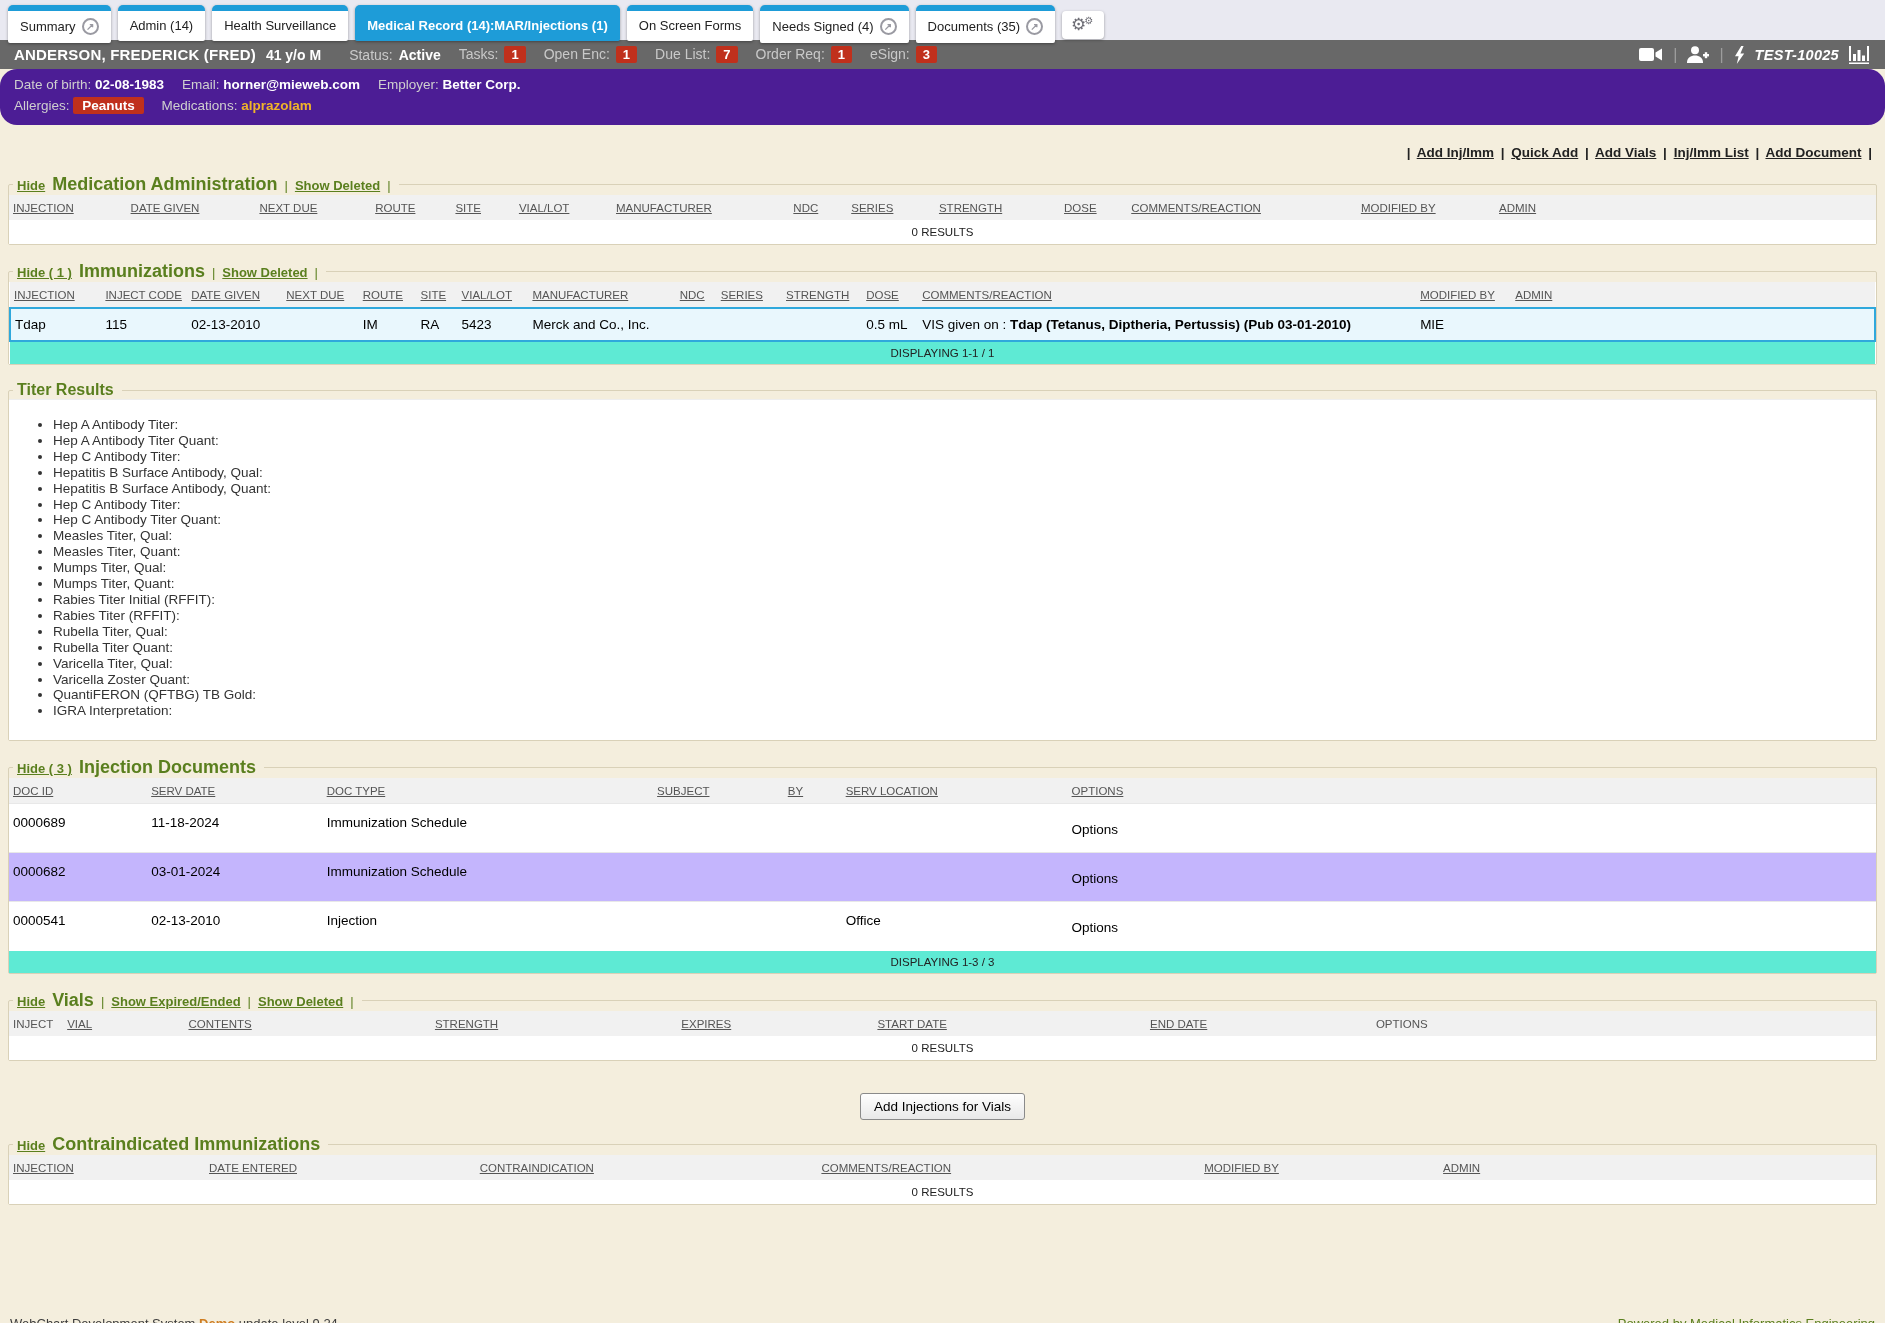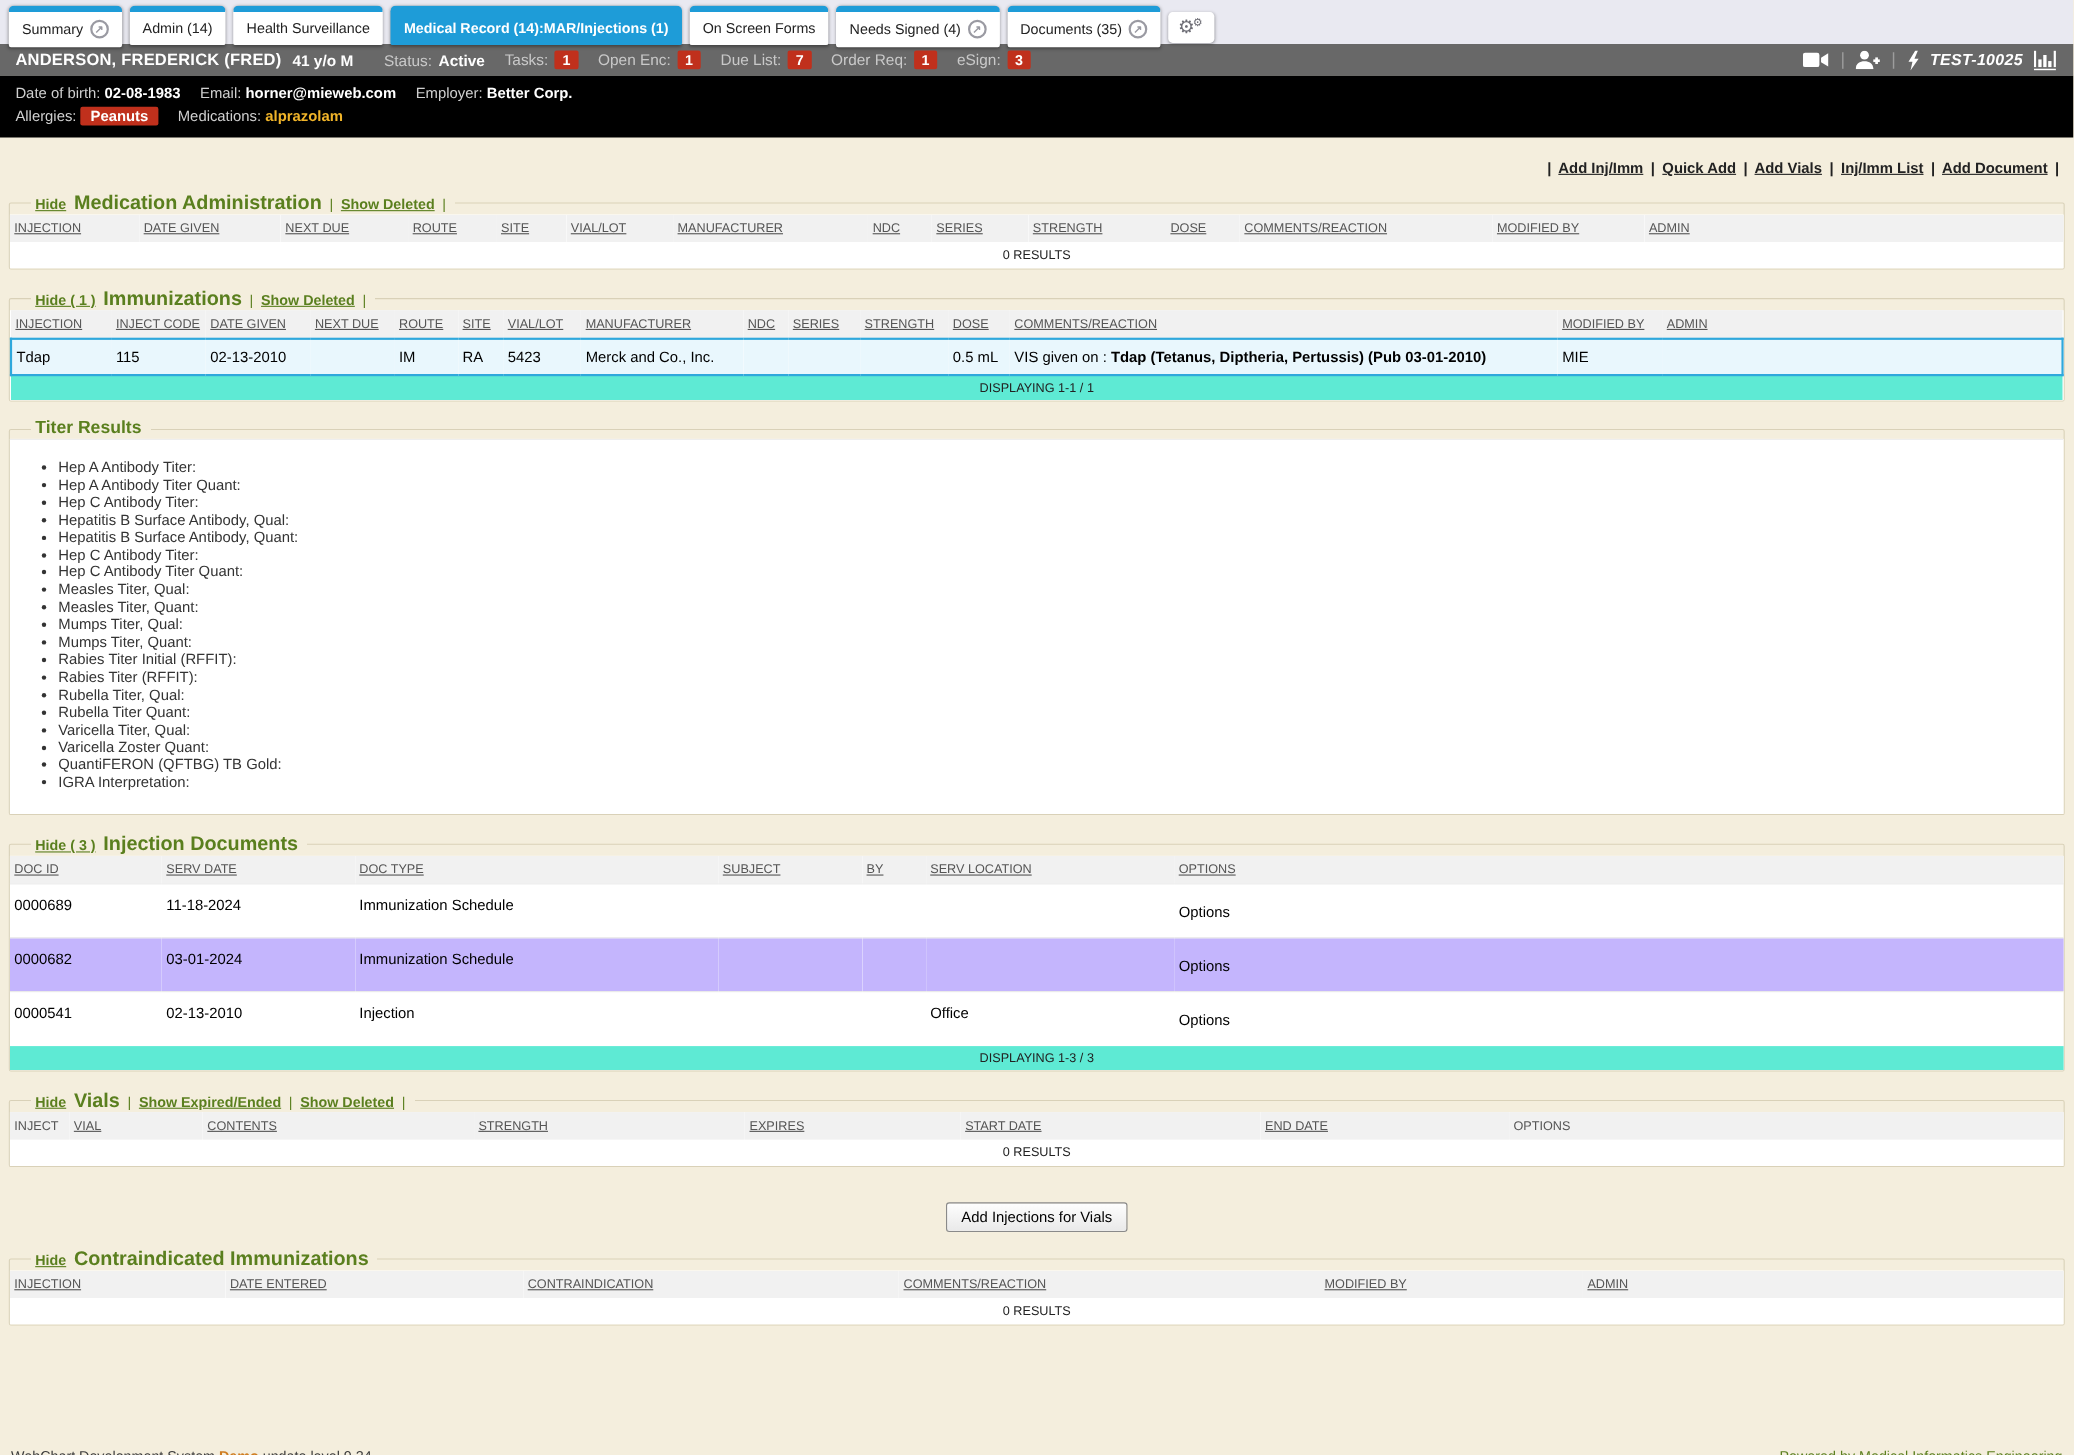--- a/index.html
+++ b/index.html
@@ -86,25 +86,26 @@
     padding:1px 7px;
     border-radius:2px;
     cursor:pointer;
   }
   .pt-kv { display:flex; align-items:flex-start; gap:6px; margin-right:8px; }
   .pt-right { margin-left:auto; display:flex; align-items:center; gap:10px; }
   .pt-right .vdiv { color:#9d9d9d; font-size:16px; }
   .pt-right svg { display:block; cursor:pointer; }
   .chart-id { font-weight:bold; font-size:14.5px; letter-spacing:.3px;font-style:italic; }
   .pt-rows23 {
-    background:#000000;
+    background:#4c1d95;
     color:#fff;
     padding:5px 14px 9px;
     font-size:13.5px;
     line-height:21px;
+    border-radius:17px;
   }
   .pt-rows23 .lbl { color:#cfcfcf; }
   .pt-rows23 .val { font-weight:bold; }
   .allergy-badge {
     background:#c0301c; color:#fff; font-weight:bold;
     padding:1px 9px; border-radius:2px; cursor:pointer;
   }
   .meds-val { color:#f0b429; font-weight:bold; cursor:pointer; }
   .sp { display:inline-block; width:14px; }
   
@@ -118,21 +119,21 @@
   .action-links a { color:#222; text-decoration:underline; cursor:pointer; }
   .action-links .sep { font-weight:bold; padding:0 3px; }
   
   fieldset.section {
     border:1px solid #d9d1b8;
     border-radius:2px;
     margin:10px 8px 16px;
     padding:0;
   }
   fieldset.section legend {
-    margin-left:19px;
+    margin-left:4px;
     padding:0 8px 0 4px;
     display:flex;
     align-items:baseline;
     gap:7px;
     white-space:nowrap;
   }
   .hide-link {
     color:#5a7f1e;
     font-weight:bold;
     font-size:13px;

